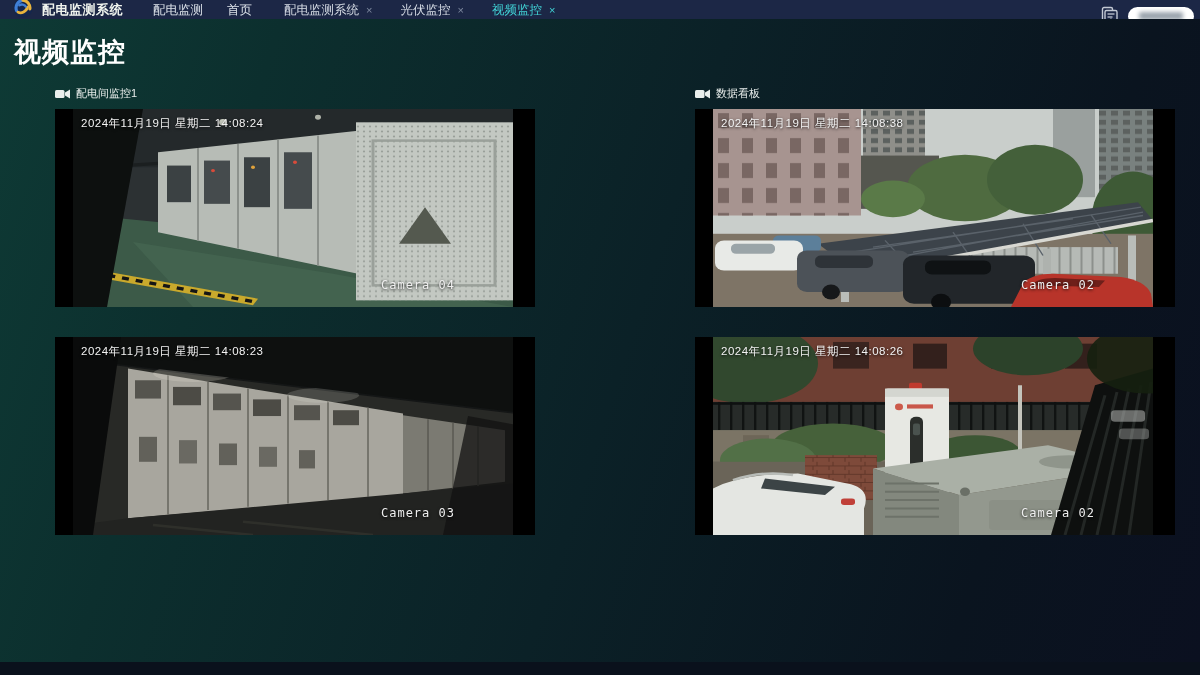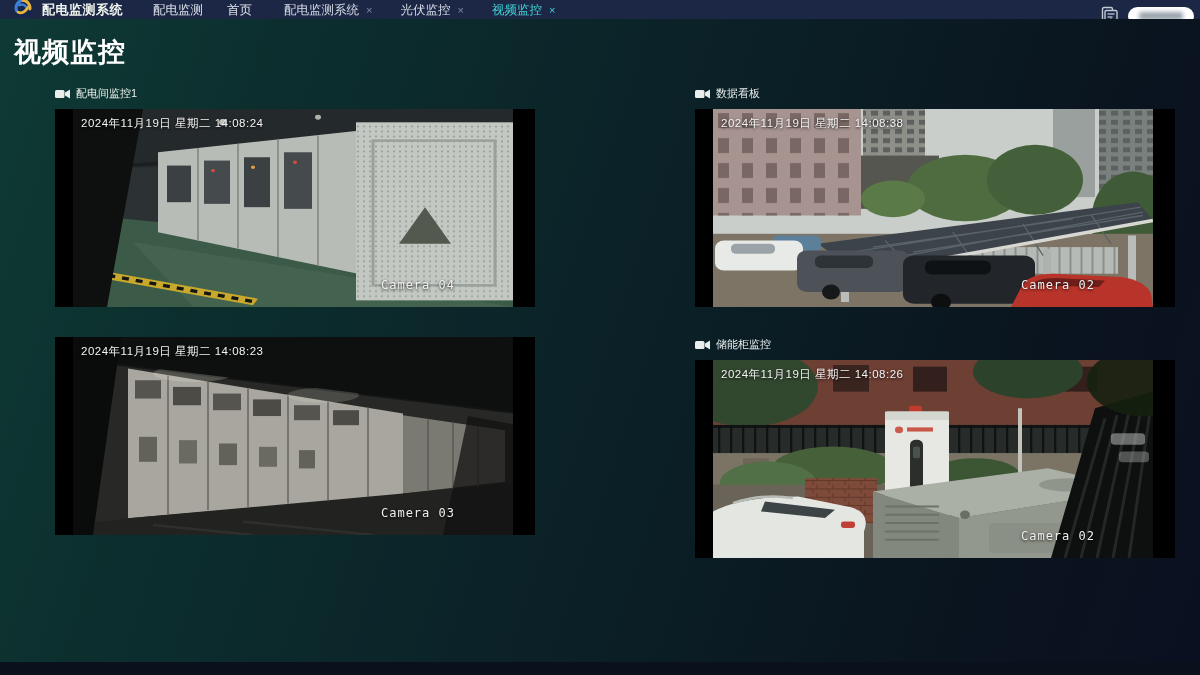--- a/index.html
+++ b/index.html
@@ -235,27 +235,20 @@
             <polygon points="0,0 48,0 20,238 0,238" fill="#0a0b0b"></polygon>
             <polygon points="395,95 440,105 440,238 370,238" fill="#111212" opacity="0.75"></polygon>
           </svg>
         </div>
         <div class="ts">2024年11月19日 星期二 14:08:23</div>
         <div class="cam-id">Camera 03</div>
       </div>
     </div>
 
     <div class="cell">
-      <div class="cam-label">
-        <svg class="cam-icon" viewBox="0 0 15 12">
-          <rect x="0" y="2" width="9.5" height="8" rx="1.5" fill="#e9eeec"></rect>
-          <polygon points="10,4.5 15,1.5 15,10.5 10,7.5" fill="#e9eeec"></polygon>
-        </svg>
-        <span>储能柜监控</span>
-      </div>
       <div class="video-box">
         <div class="scene">
           <svg viewBox="0 0 440 238" preserveAspectRatio="none">
             <defs>
               <pattern id="bars4" width="12" height="36" patternUnits="userSpaceOnUse">
                 <rect width="12" height="36" fill="#272b29"></rect>
                 <rect x="5" width="2.4" height="36" fill="#101312"></rect>
               </pattern>
               <pattern id="brick4" width="16" height="10" patternUnits="userSpaceOnUse">
                 <rect width="16" height="10" fill="#7e4a3a"></rect>

